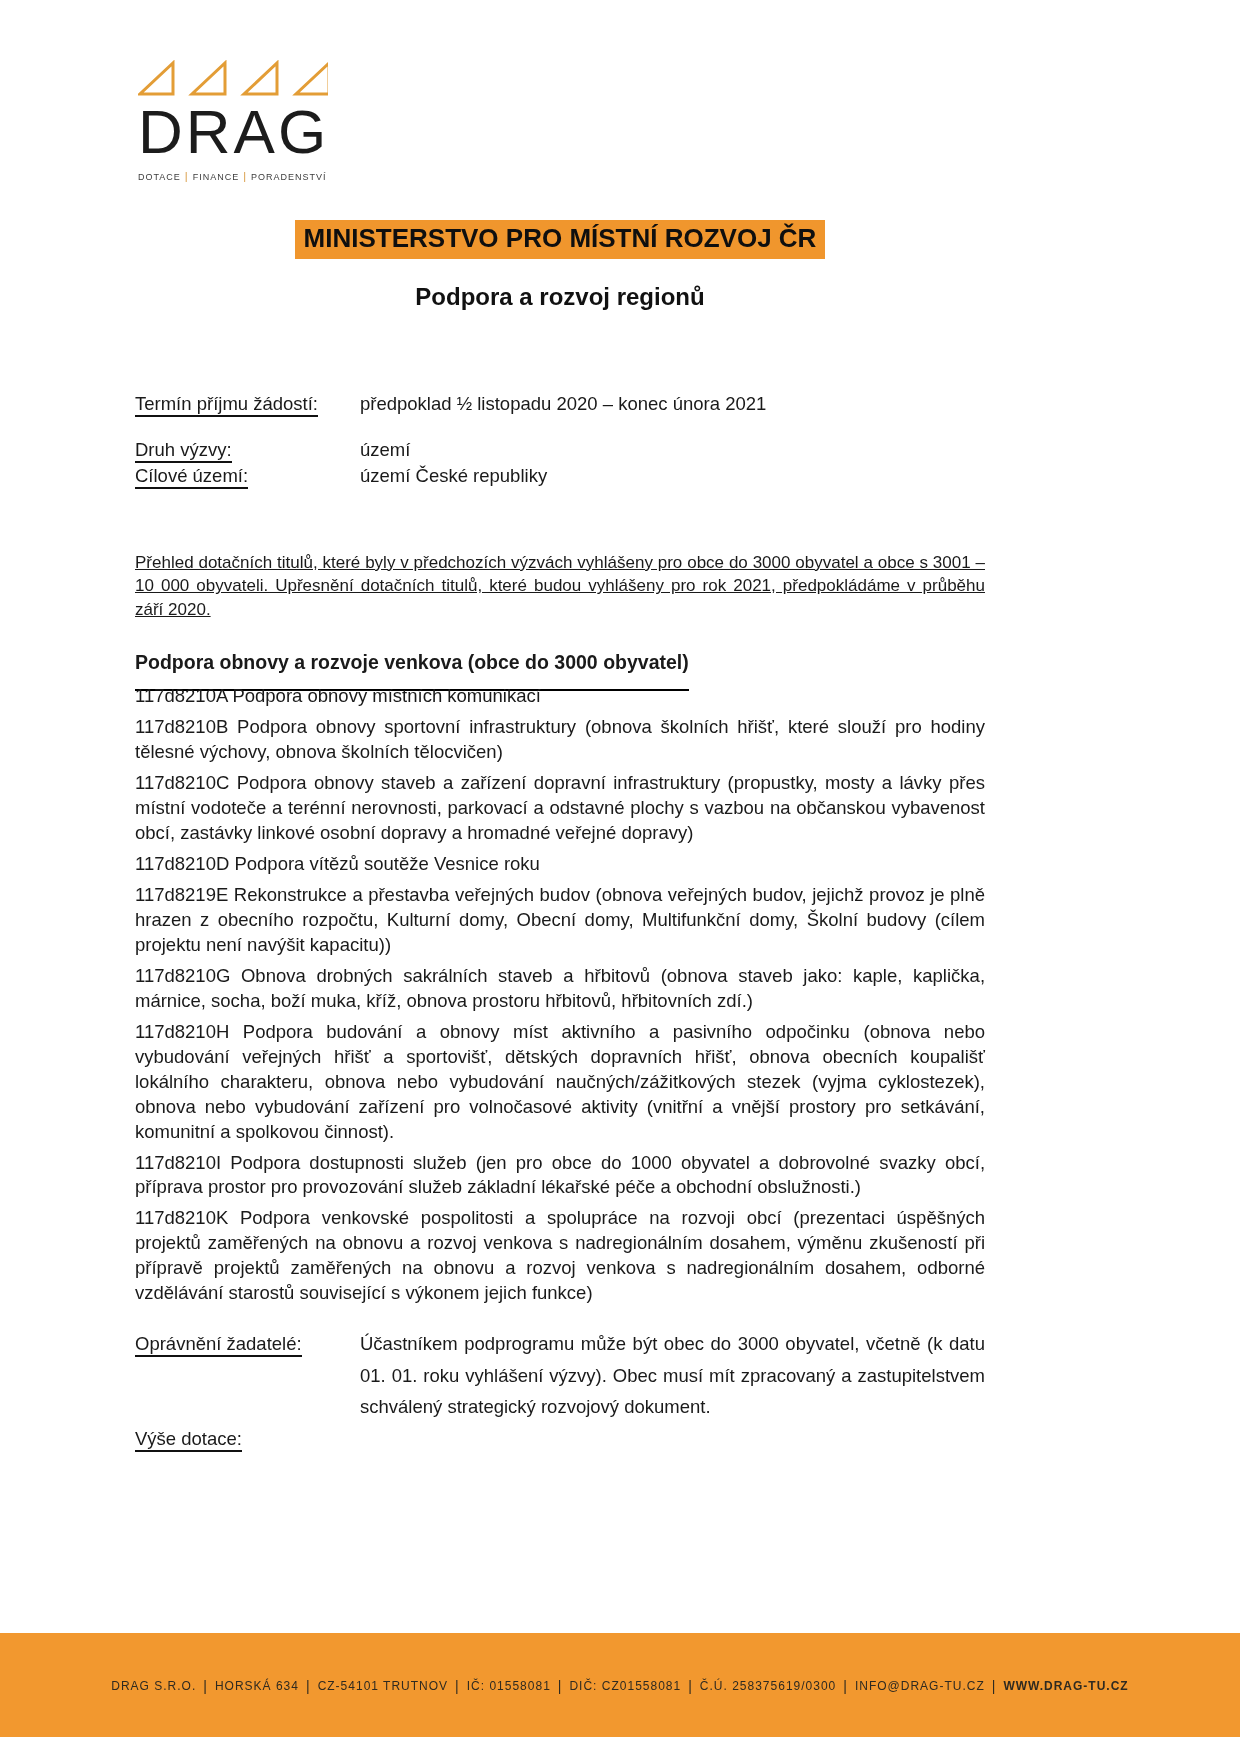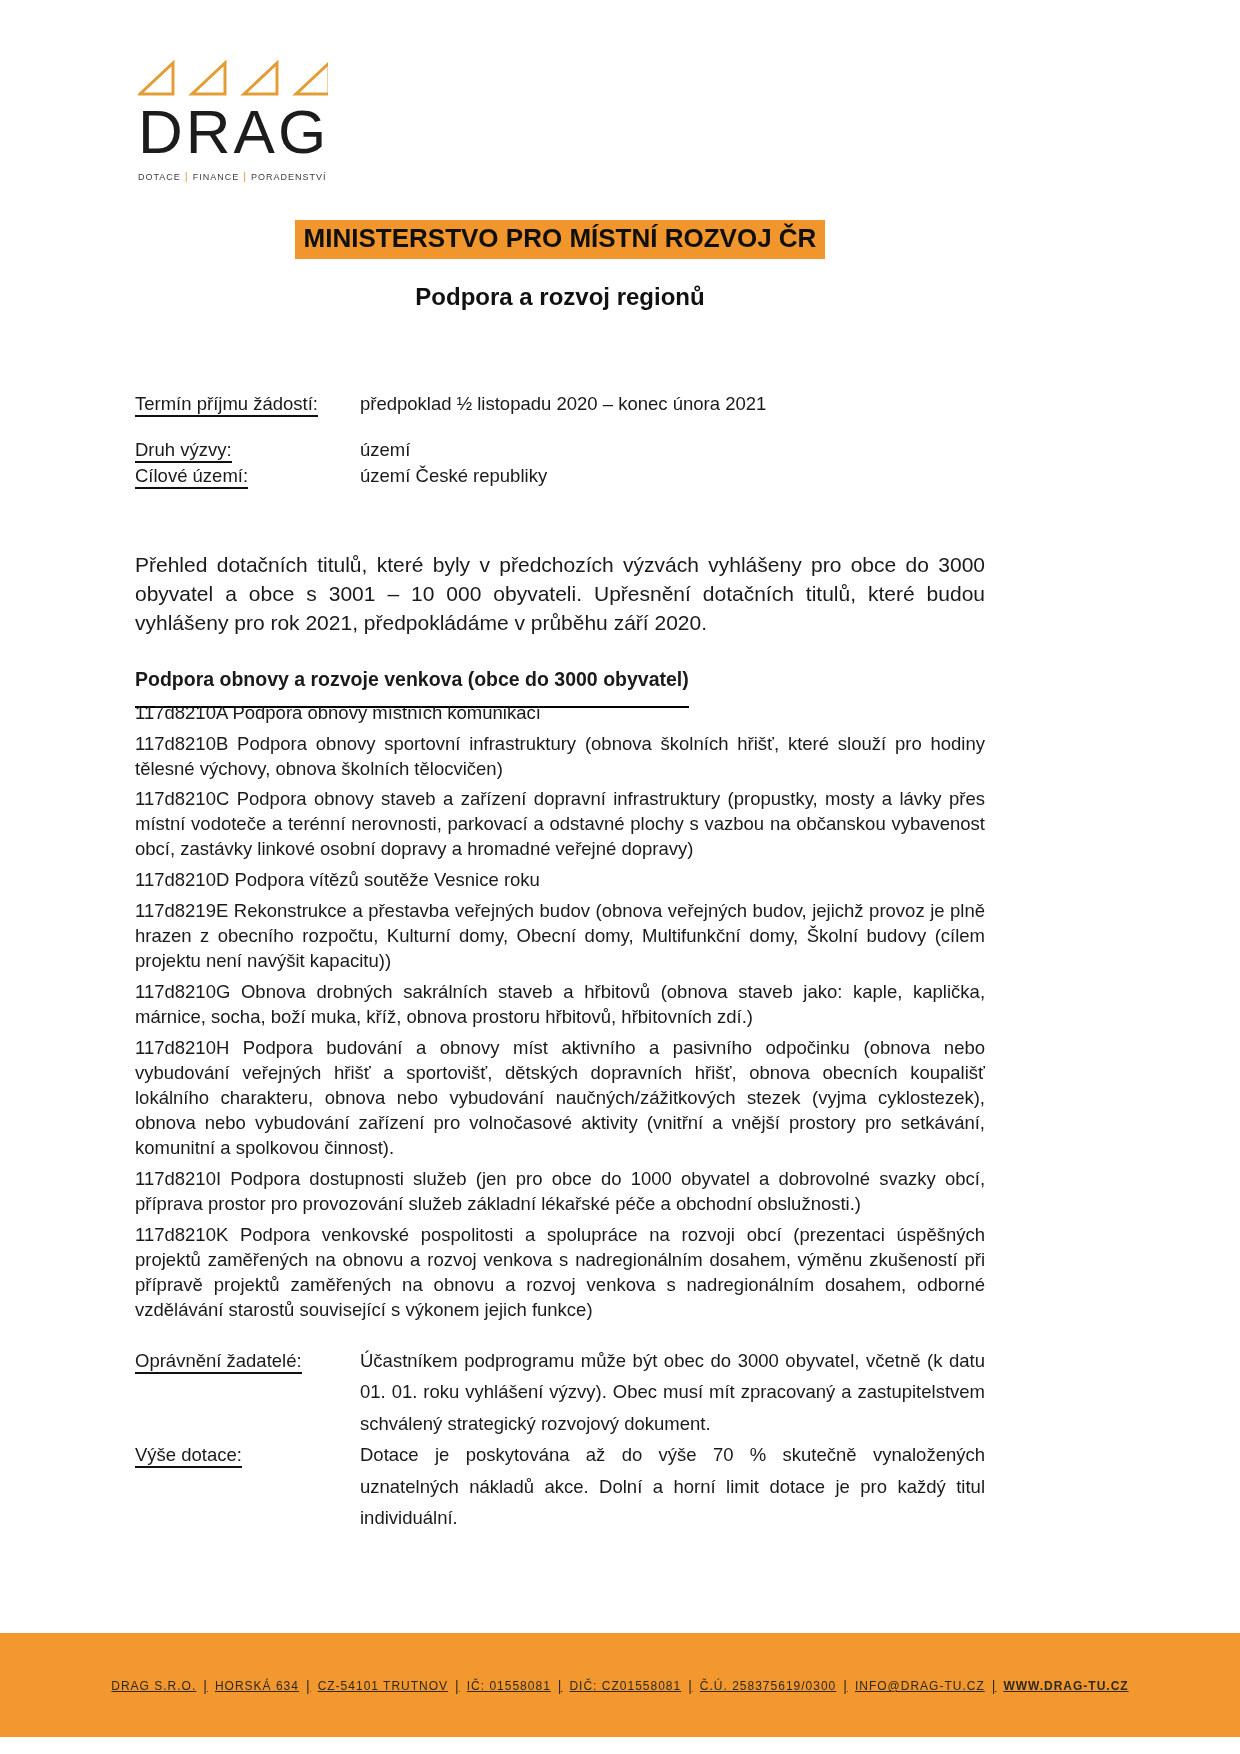--- a/index.html
+++ b/index.html
@@ -45,22 +45,23 @@
   .meta { margin-top: 80px; font-size: 18.5px; }
   .meta-row { display: flex; line-height: 1.4; }
   .meta-row.gap-after { margin-bottom: 20px; }
   .meta-label { flex: 0 0 225px; }
   .meta-label .ul, .detail-label .ul {
     border-bottom: 2px solid #111; padding-bottom: 1px;
   }
   .meta-value { flex: 1; }
 
   .intro {
-    margin-top: 62px; font-size: 21px; line-height: 1.38;
+    margin-top: 62px; font-size: 17px; line-height: 1.38;
     text-align: justify;
+    text-decoration: underline;
   }
 
   .section-heading { margin-top: 30px; }
   .section-heading span {
     font-size: 19.5px; font-weight: bold;
     border-bottom: 2.5px solid #000; padding-bottom: 16px;
   }
 
   .items { margin-top: 10px; font-size: 18.5px; }
   .items p { margin: 6px 0; line-height: 1.35; text-align: justify; }
@@ -74,21 +75,20 @@
   
   .footer-bar {
     position: absolute; left: 0; top: 1633px;
     width: 1240px; height: 104px;
     background: #f2982f;
     display: flex; align-items: center; justify-content: center;
   }
   .footer-text {
     font-size: 12px; letter-spacing: 1px; color: #2f2a20;
     white-space: nowrap;
-    text-decoration: underline;
   }
   .footer-text .fsep { padding: 0 7px; font-size: 14px; position: relative; top: 1px; }
   .footer-text .bold { font-weight: bold; }
 </style>
 </head>
 <body>
 
 <div class="page">
 
   <div class="logo">
@@ -147,21 +147,20 @@
       <p><b>117d8210K Podpora venkovské pospolitosti a spolupráce na rozvoji obcí</b> <span>(prezentaci úspěšných projektů zaměřených na obnovu a rozvoj venkova s nadregionálním dosahem, výměnu zkušeností při přípravě projektů zaměřených na obnovu a rozvoj venkova s nadregionálním dosahem, odborné vzdělávání starostů související s výkonem jejich funkce)</span></p>
     </div>
 
     <div class="details">
       <div class="detail-row">
         <div class="detail-label"><span class="ul">Oprávnění žadatelé:</span></div>
         <div class="detail-value">Účastníkem podprogramu může být obec do 3000 obyvatel, včetně (k datu 01. 01. roku vyhlášení výzvy). Obec musí mít zpracovaný a zastupitelstvem schválený strategický rozvojový dokument.</div>
       </div>
       <div class="detail-row">
         <div class="detail-label"><span class="ul">Výše dotace:</span></div>
-        <div class="detail-value">Dotace je poskytována až do výše 70 % skutečně vynaložených uznatelných nákladů akce. Dolní a horní limit dotace je pro každý titul individuální.</div>
       </div>
     </div>
 
   </div>
 
   <div class="footer-bar">
     <div class="footer-text">
       <span>DRAG S.R.O.</span><span class="fsep">|</span><span>HORSKÁ 634</span><span class="fsep">|</span><span>CZ-54101 TRUTNOV</span><span class="fsep">|</span><span>IČ: 01558081</span><span class="fsep">|</span><span>DIČ: CZ01558081</span><span class="fsep">|</span><span>Č.Ú. 258375619/0300</span><span class="fsep">|</span><span>INFO@DRAG-TU.CZ</span><span class="fsep">|</span><span class="bold">WWW.DRAG-TU.CZ</span>
     </div>
   </div>

